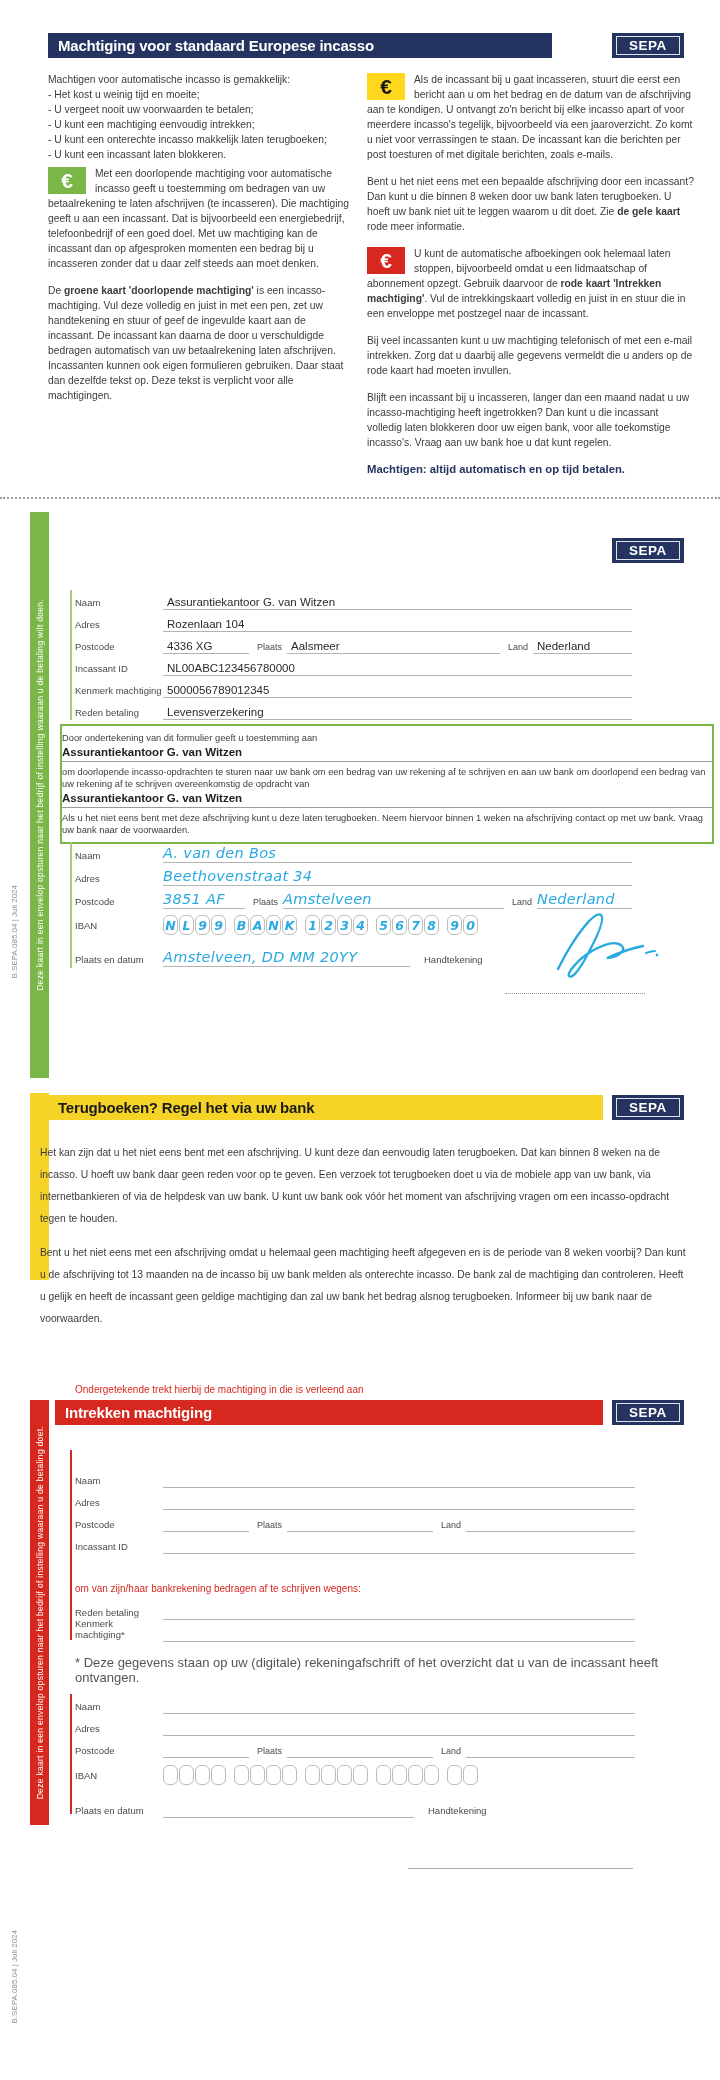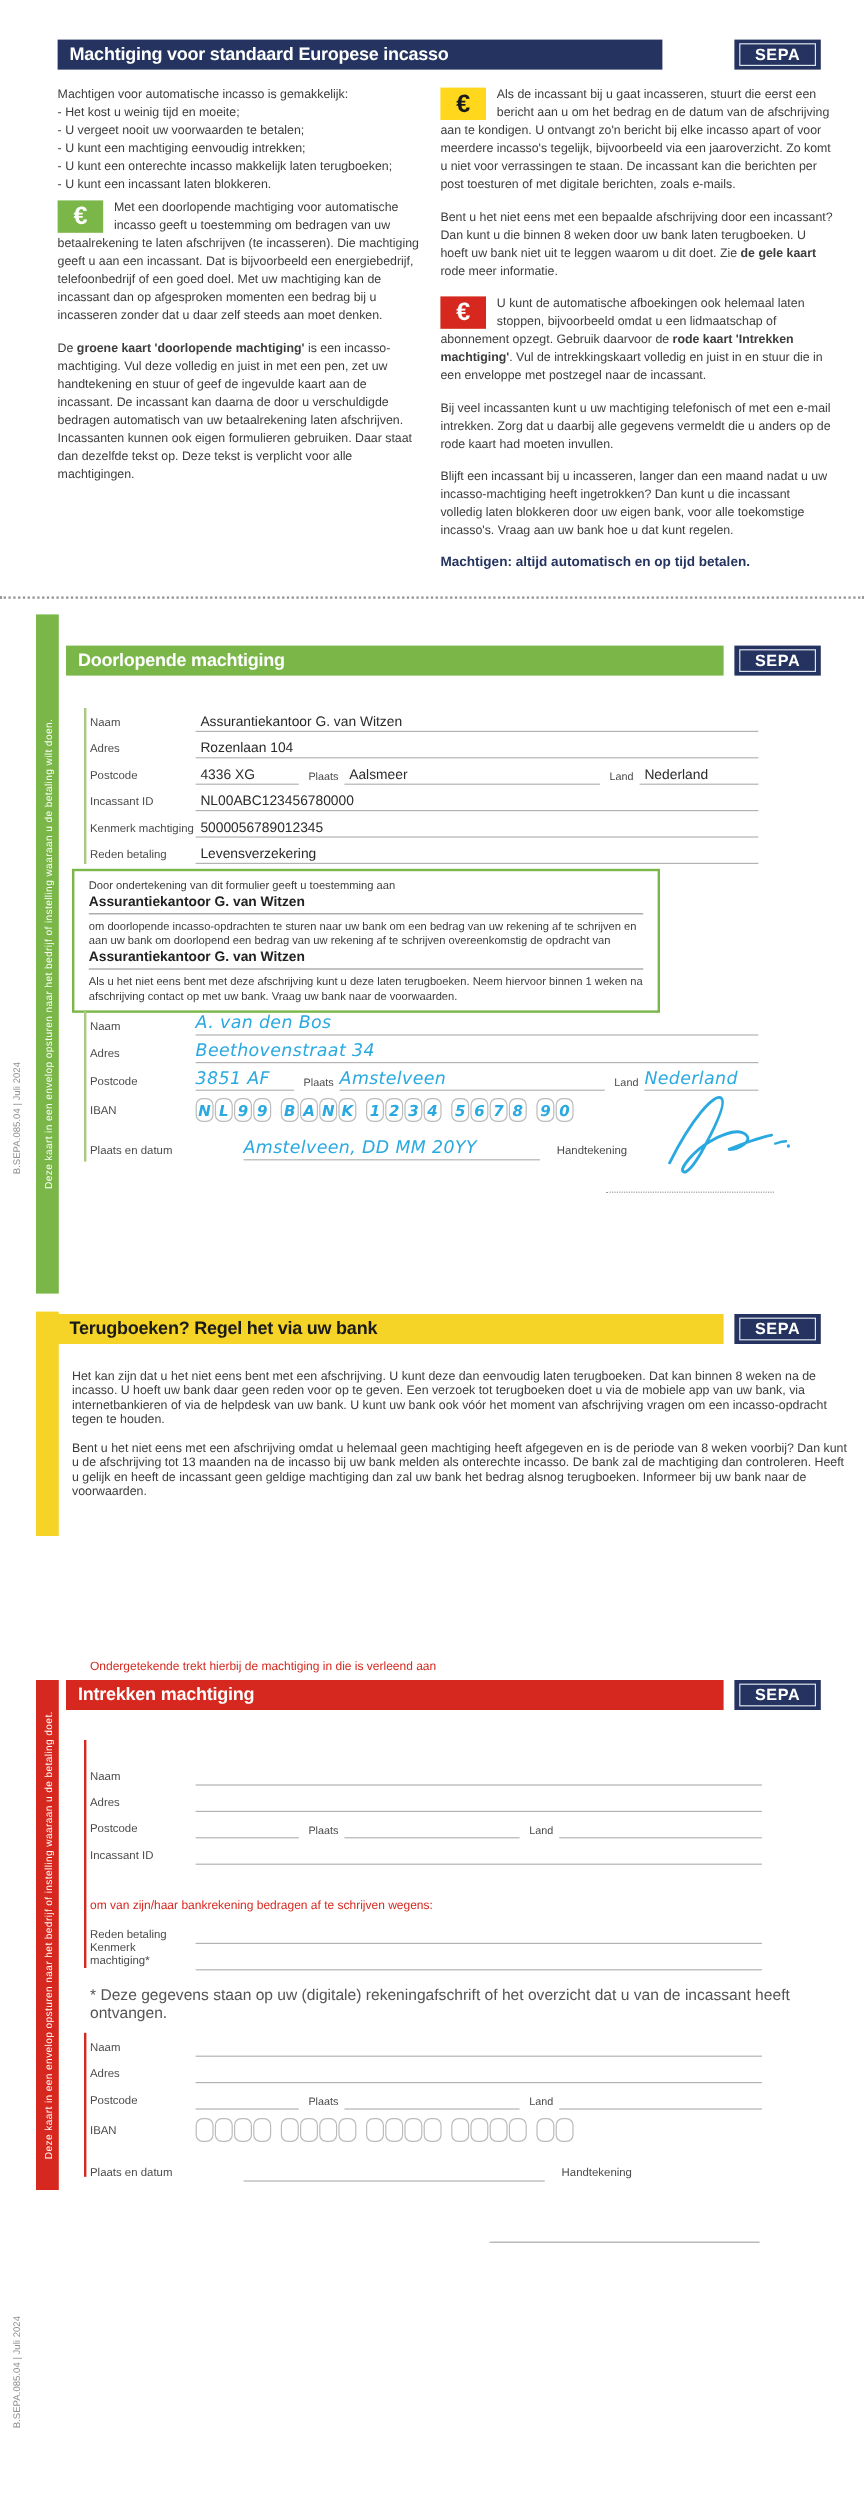--- a/index.html
+++ b/index.html
@@ -35,27 +35,27 @@
   .frow{display:flex;align-items:flex-end;height:22px;}
   .frow.tall{height:23px;}
   .flabel{width:88px;font-size:9.5px;color:#4a4a4a;flex-shrink:0;padding-bottom:2px;}
   .ilabel{font-size:9px;color:#4a4a4a;padding:0 5px 2px 8px;flex-shrink:0;}
   .fline{border-bottom:1px solid #b3b3b3;}
   .fval{font-size:11.5px;color:#2a2a2a;padding:0 0 1px 4px;}
   .grow{flex:1;}
   .w-pc{width:82px;}
   .w-land{width:95px;}
   .w-land2{width:165px;}
-  .w-pd{width:247px;margin-left:40px;}
+  .w-pd{width:247px;}
   .vline{position:absolute;width:2px;}
   .vline.g{background:#a9c97e;}
   .vline.r{background:#d6281e;}
   
-  .consent{position:absolute;left:60px;top:724px;width:490px;border:2px solid #7ab648;
-           padding:6px 12px 5px;box-sizing:border-box;}
+  .consent{position:absolute;left:60px;top:724px;width:654px;border:2px solid #7ab648;
+           padding:6px 0 5px;box-sizing:border-box;}
   .c-small{font-size:9.3px;line-height:12.5px;color:#3c3c3c;}
   .c-company{font-size:11.5px;font-weight:bold;color:#222;border-bottom:1px solid #9a9a9a;
              padding:1px 0 3px;margin-bottom:4px;}
   
   .hand{font-family:"DejaVu Sans",cursive;font-style:italic;color:#2aa9e0;font-size:14.5px;
         letter-spacing:.3px;padding-bottom:1px;}
   
   .iban-groups{display:flex;align-items:center;}
   .iban-group{display:inline-flex;margin-right:7px;}
   .iban-cell{width:15px;height:20px;border:1.5px solid #bcbcbc;border-radius:6px;margin-right:1px;
@@ -111,23 +111,20 @@
     <div class="closing">Machtigen: altijd automatisch en op tijd betalen.</div>
   </div>
 
   <div class="dotted"></div>
 
   <div class="vstrip green-bg" style="left:30px;top:512px;height:566px;">
     <span class="vtext">Deze kaart in een envelop opsturen naar het bedrijf of instelling waaraan u de betaling wilt doen.</span>
   </div>
   <div class="vcode" style="left:10px;top:885px;">B.SEPA.085.04 | Juli 2024</div>
 
-  <div class="bar green-bg" style="left:55px;top:538px;width:548px;">
-    <span class="t">Doorlopende machtiging</span>
-  </div>
   <div class="sepa-logo" style="left:612px;top:538px;">
     <div class="inner">SEPA</div>
   </div>
 
   <div class="vline g" style="left:70px;top:590px;height:130px;"></div>
   <div class="form" style="left:75px;top:588px;width:557px;">
     <div class="frow">
       <span class="flabel">Naam</span>
       <span class="fline fval grow">Assurantiekantoor G. van Witzen</span>
     </div>
@@ -230,21 +227,21 @@
   </svg>
   <div class="sigline" style="left:505px;top:993px;width:140px;"></div>
 
   <div class="vstrip yellow-bg" style="left:30px;top:1093px;height:187px;"></div>
   <div class="bar yellow-bg" style="left:48px;top:1095px;width:555px;">
     <span class="t">Terugboeken? Regel het via uw bank</span>
   </div>
   <div class="sepa-logo" style="left:612px;top:1095px;">
     <div class="inner">SEPA</div>
   </div>
-  <div class="col" style="left:60px;top:1142px;width:650px;line-height:12px;">
+  <div class="col" style="left:40px;top:1142px;width:650px;line-height:22px;">
     <p>Het kan zijn dat u het niet eens bent met een afschrijving. U kunt deze dan eenvoudig laten terugboeken. Dat kan binnen 8 weken na de incasso. U hoeft uw bank daar geen reden voor op te geven.  Een verzoek tot terugboeken doet u via de mobiele app van uw bank, via internetbankieren of via de helpdesk van uw bank. U kunt uw bank ook vóór het moment van afschrijving vragen om een incasso-opdracht tegen te houden.</p>
     <p>Bent u het niet eens met een afschrijving omdat u helemaal geen machtiging heeft afgegeven en is de periode van 8 weken voorbij? Dan kunt u de afschrijving tot 13 maanden na de incasso bij uw bank melden als onterechte incasso. De bank zal de machtiging dan controleren. Heeft u gelijk en heeft de incassant geen geldige machtiging dan zal uw bank het bedrag alsnog terugboeken. Informeer bij uw bank naar de voorwaarden.</p>
   </div>
 
   <div class="vstrip red-bg" style="left:30px;top:1400px;height:425px;">
     <span class="vtext">Deze kaart in een envelop opsturen naar het bedrijf of instelling waaraan u de betaling doet.</span>
   </div>
   <div class="vcode" style="left:10px;top:1930px;">B.SEPA.085.04 | Juli 2024</div>
 
   <div class="bar red-bg" style="left:55px;top:1400px;width:548px;">

